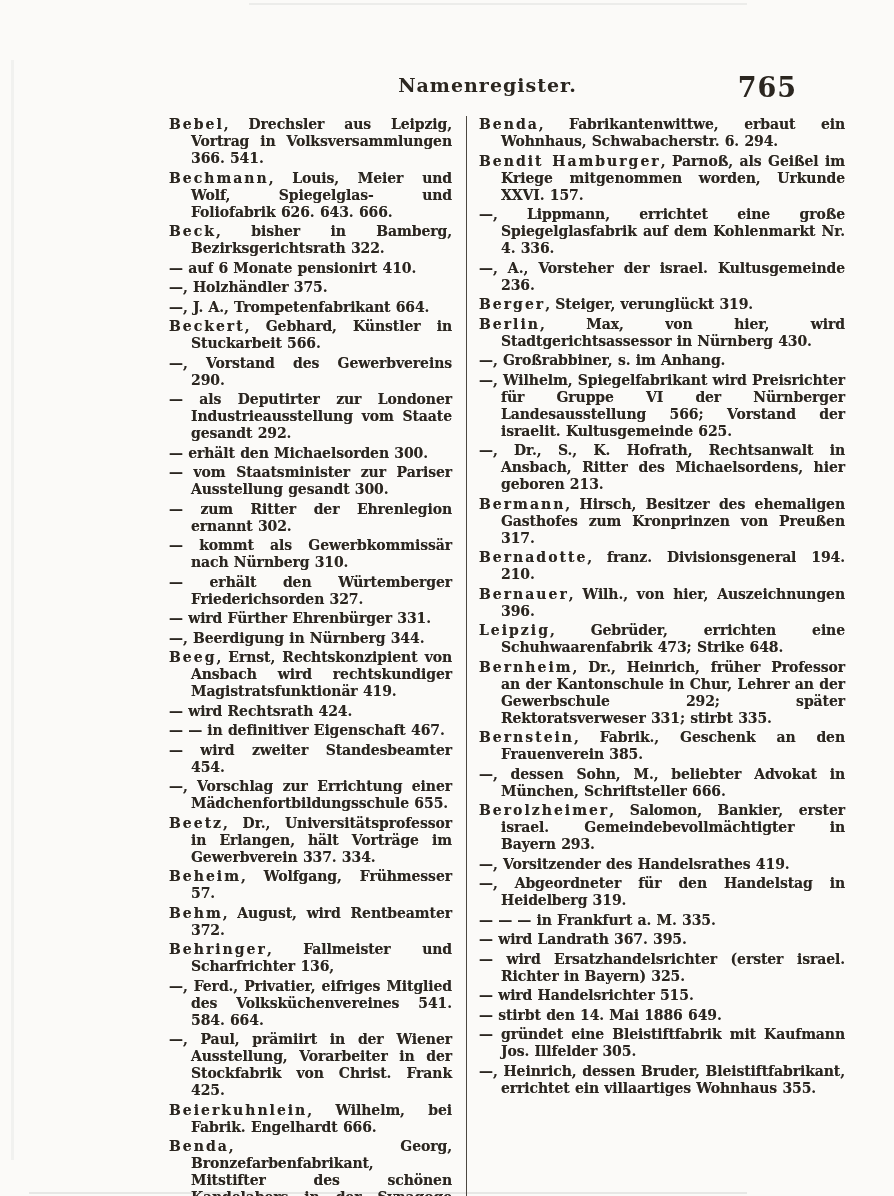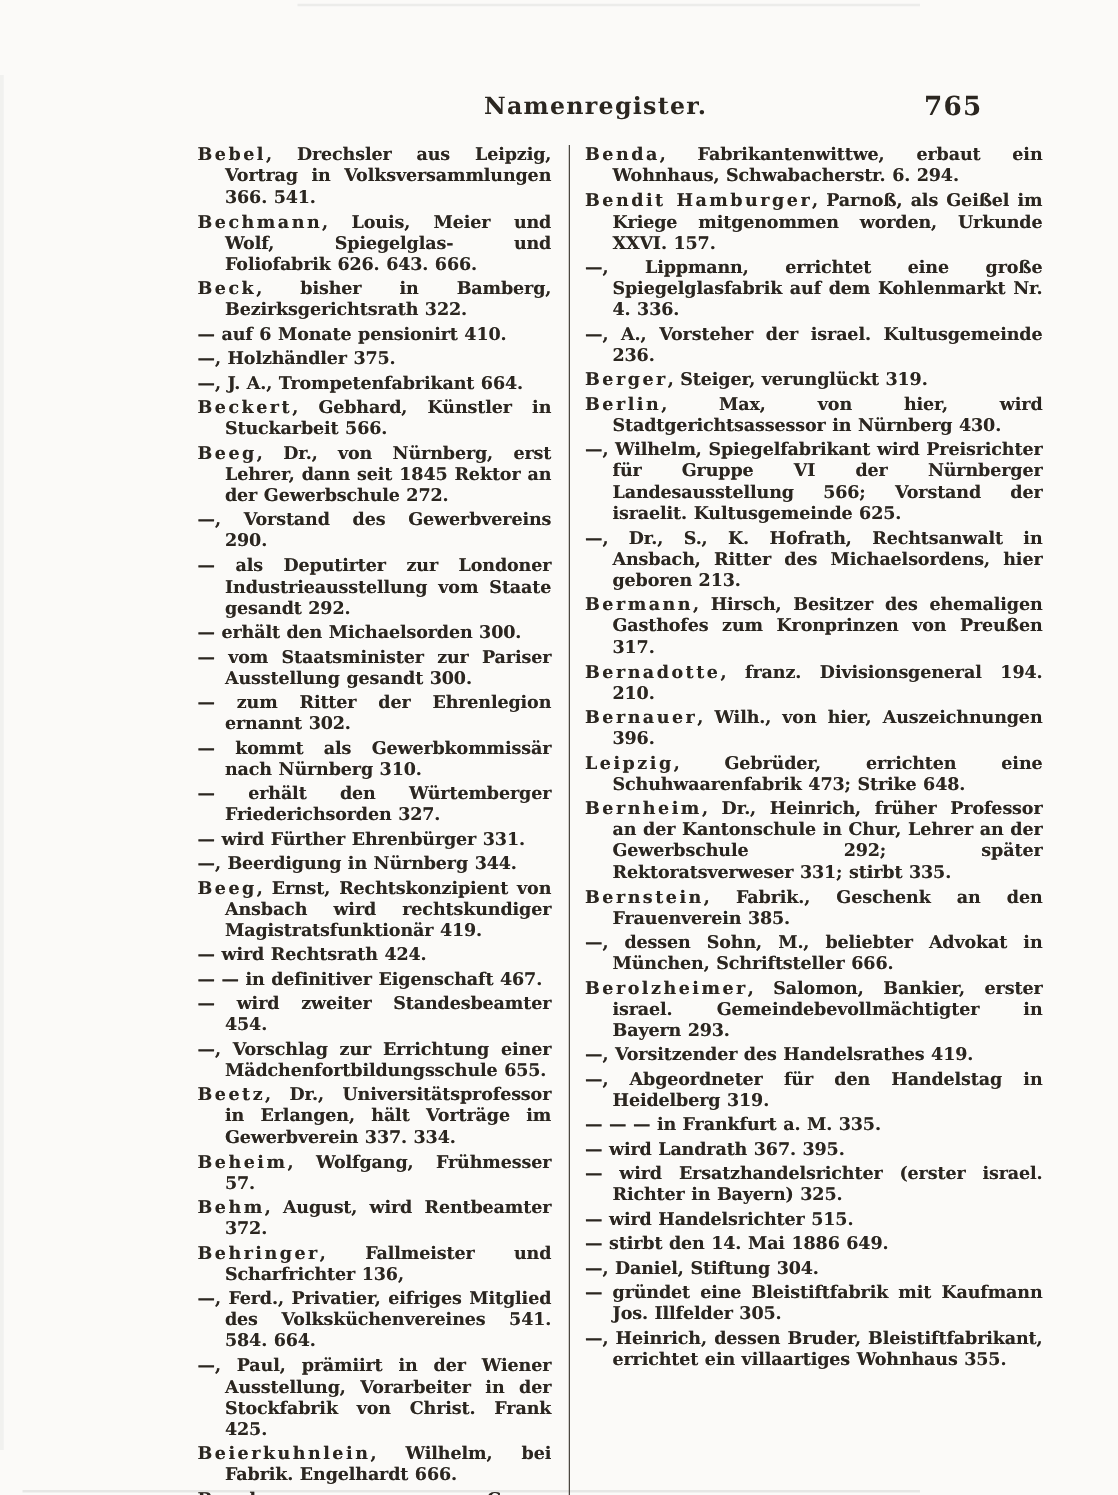--- a/index.html
+++ b/index.html
@@ -9,31 +9,31 @@
     overflow:hidden;
     font-family:"DejaVu Serif","Liberation Serif",serif;
     color:#2b2620;
     position:relative;
   }
   .scan-edge{position:absolute;background:#ececea;}
   .scan-edge.top{top:3px;left:238px;right:0;height:2px;}
   .scan-edge.bottom{bottom:2px;left:18px;right:0;height:2px;background:#e7e7e5;}
   .scan-edge.left{top:60px;left:0;width:3px;height:1100px;background:#f1f1ef;}
 
-  .page{position:absolute;top:0;left:0;width:736px;height:1196px;}
+  .page{position:absolute;top:0;left:11px;width:736px;height:1196px;}
 
   .page-header{
     position:absolute;top:74px;left:158px;width:680px;height:24px;
     font-size:19px;font-weight:700;letter-spacing:1px;
   }
   .header-title{
     position:absolute;left:50%;transform:translateX(-62%);
     white-space:nowrap;
   }
-  .folio{position:absolute;right:52px;top:-2px;font-size:21px;letter-spacing:1px;}
+  .folio{position:absolute;right:52px;top:-2px;font-size:27px;letter-spacing:1px;}
 
   .columns{
     position:absolute;top:116px;left:158px;width:690px;
     display:flex;align-items:stretch;
   }
   .col{font-size:14px;line-height:17px;font-weight:700;}
   .col-left{width:283px;}
   .col-right{width:366px;}
   .divider{width:1px;background:#4b4741;margin:0 12px 0 14px;}
 
@@ -64,21 +64,20 @@
 
   <div class="columns">
     <div class="col col-left">
         <p class="entry"><span class="head">Bebel</span><span class="rest">, Drechsler aus Leipzig, Vortrag in Volksversammlungen 366. 541.</span></p>
         <p class="entry"><span class="head">Bechmann</span><span class="rest">, Louis, Meier und Wolf, Spiegelglas- und Foliofabrik 626. 643. 666.</span></p>
         <p class="entry"><span class="head">Beck</span><span class="rest">, bisher in Bamberg, Bezirksgerichtsrath 322.</span></p>
         <p class="entry"><span class="rest">— auf 6 Monate pensionirt 410.</span></p>
         <p class="entry"><span class="rest">—, Holzhändler 375.</span></p>
         <p class="entry"><span class="rest">—, J. A., Trompetenfabrikant 664.</span></p>
         <p class="entry"><span class="head">Beckert</span><span class="rest">, Gebhard, Künstler in Stuckarbeit 566.</span></p>
-        <p class="entry"><span class="head">Beeg</span><span class="rest">, Dr., von Nürnberg, erst Lehrer, dann seit 1845 Rektor an der Gewerbschule 272.</span></p>
         <p class="entry"><span class="rest">—, Vorstand des Gewerbvereins 290.</span></p>
         <p class="entry"><span class="rest">— als Deputirter zur Londoner Industrieausstellung vom Staate gesandt 292.</span></p>
         <p class="entry"><span class="rest">— erhält den Michaelsorden 300.</span></p>
         <p class="entry"><span class="rest">— vom Staatsminister zur Pariser Ausstellung gesandt 300.</span></p>
         <p class="entry"><span class="rest">— zum Ritter der Ehrenlegion ernannt 302.</span></p>
         <p class="entry"><span class="rest">— kommt als Gewerbkommissär nach Nürnberg 310.</span></p>
         <p class="entry"><span class="rest">— erhält den Würtemberger Friederichsorden 327.</span></p>
         <p class="entry"><span class="rest">— wird Fürther Ehrenbürger 331.</span></p>
         <p class="entry"><span class="rest">—, Beerdigung in Nürnberg 344.</span></p>
         <p class="entry"><span class="head">Beeg</span><span class="rest">, Ernst, Rechtskonzipient von Ansbach wird rechtskundiger Magistratsfunktionär 419.</span></p>
@@ -96,36 +95,36 @@
         <p class="entry"><span class="head">Benda</span><span class="rest">, Georg, Bronzefarbenfabrikant, Mitstifter des schönen Kandelabers in der Synagoge 253.</span></p>
       </div>
     <div class="divider"></div>
     <div class="col col-right">
         <p class="entry"><span class="head">Benda</span><span class="rest">, Fabrikantenwittwe, erbaut ein Wohnhaus, Schwabacherstr. 6. 294.</span></p>
         <p class="entry"><span class="head">Bendit Hamburger</span><span class="rest">, Parnoß, als Geißel im Kriege mitgenommen worden, Urkunde XXVI. 157.</span></p>
         <p class="entry"><span class="rest">—, Lippmann, errichtet eine große Spiegelglasfabrik auf dem Kohlenmarkt Nr. 4. 336.</span></p>
         <p class="entry"><span class="rest">—, A., Vorsteher der israel. Kultusgemeinde 236.</span></p>
         <p class="entry"><span class="head">Berger</span><span class="rest">, Steiger, verunglückt 319.</span></p>
         <p class="entry"><span class="head">Berlin</span><span class="rest">, Max, von hier, wird Stadtgerichtsassessor in Nürnberg 430.</span></p>
+        <p class="entry"><span class="rest">—, Großrabbiner, s. im Anhang.</span></p>
         <p class="entry"><span class="rest">—, Wilhelm, Spiegelfabrikant wird Preisrichter für Gruppe VI der Nürnberger Landesausstellung 566; Vorstand der israelit. Kultusgemeinde 625.</span></p>
         <p class="entry"><span class="rest">—, Dr., S., K. Hofrath, Rechtsanwalt in Ansbach, Ritter des Michaelsordens, hier geboren 213.</span></p>
         <p class="entry"><span class="head">Bermann</span><span class="rest">, Hirsch, Besitzer des ehemaligen Gasthofes zum Kronprinzen von Preußen 317.</span></p>
         <p class="entry"><span class="head">Bernadotte</span><span class="rest">, franz. Divisionsgeneral 194. 210.</span></p>
         <p class="entry"><span class="head">Bernauer</span><span class="rest">, Wilh., von hier, Auszeichnungen 396.</span></p>
         <p class="entry"><span class="head">Leipzig</span><span class="rest">, Gebrüder, errichten eine Schuhwaarenfabrik 473; Strike 648.</span></p>
         <p class="entry"><span class="head">Bernheim</span><span class="rest">, Dr., Heinrich, früher Professor an der Kantonschule in Chur, Lehrer an der Gewerbschule 292; später Rektoratsverweser 331; stirbt 335.</span></p>
         <p class="entry"><span class="head">Bernstein</span><span class="rest">, Fabrik., Geschenk an den Frauenverein 385.</span></p>
         <p class="entry"><span class="rest">—, dessen Sohn, M., beliebter Advokat in München, Schriftsteller 666.</span></p>
         <p class="entry"><span class="head">Berolzheimer</span><span class="rest">, Salomon, Bankier, erster israel. Gemeindebevollmächtigter in Bayern 293.</span></p>
         <p class="entry"><span class="rest">—, Vorsitzender des Handelsrathes 419.</span></p>
         <p class="entry"><span class="rest">—, Abgeordneter für den Handelstag in Heidelberg 319.</span></p>
         <p class="entry"><span class="rest">— — — in Frankfurt a. M. 335.</span></p>
         <p class="entry"><span class="rest">— wird Landrath 367. 395.</span></p>
         <p class="entry"><span class="rest">— wird Ersatzhandelsrichter (erster israel. Richter in Bayern) 325.</span></p>
         <p class="entry"><span class="rest">— wird Handelsrichter 515.</span></p>
         <p class="entry"><span class="rest">— stirbt den 14. Mai 1886 649.</span></p>
-        <p class="entry"><span class="rest">—, Daniel, Stiftung 304.</span></p>
         <p class="entry"><span class="rest">— gründet eine Bleistiftfabrik mit Kaufmann Jos. Illfelder 305.</span></p>
         <p class="entry"><span class="rest">—, Heinrich, dessen Bruder, Bleistiftfabrikant, errichtet ein villaartiges Wohnhaus 355.</span></p>
       </div>
   </div>
 
 </div>
 
 </body></html>

